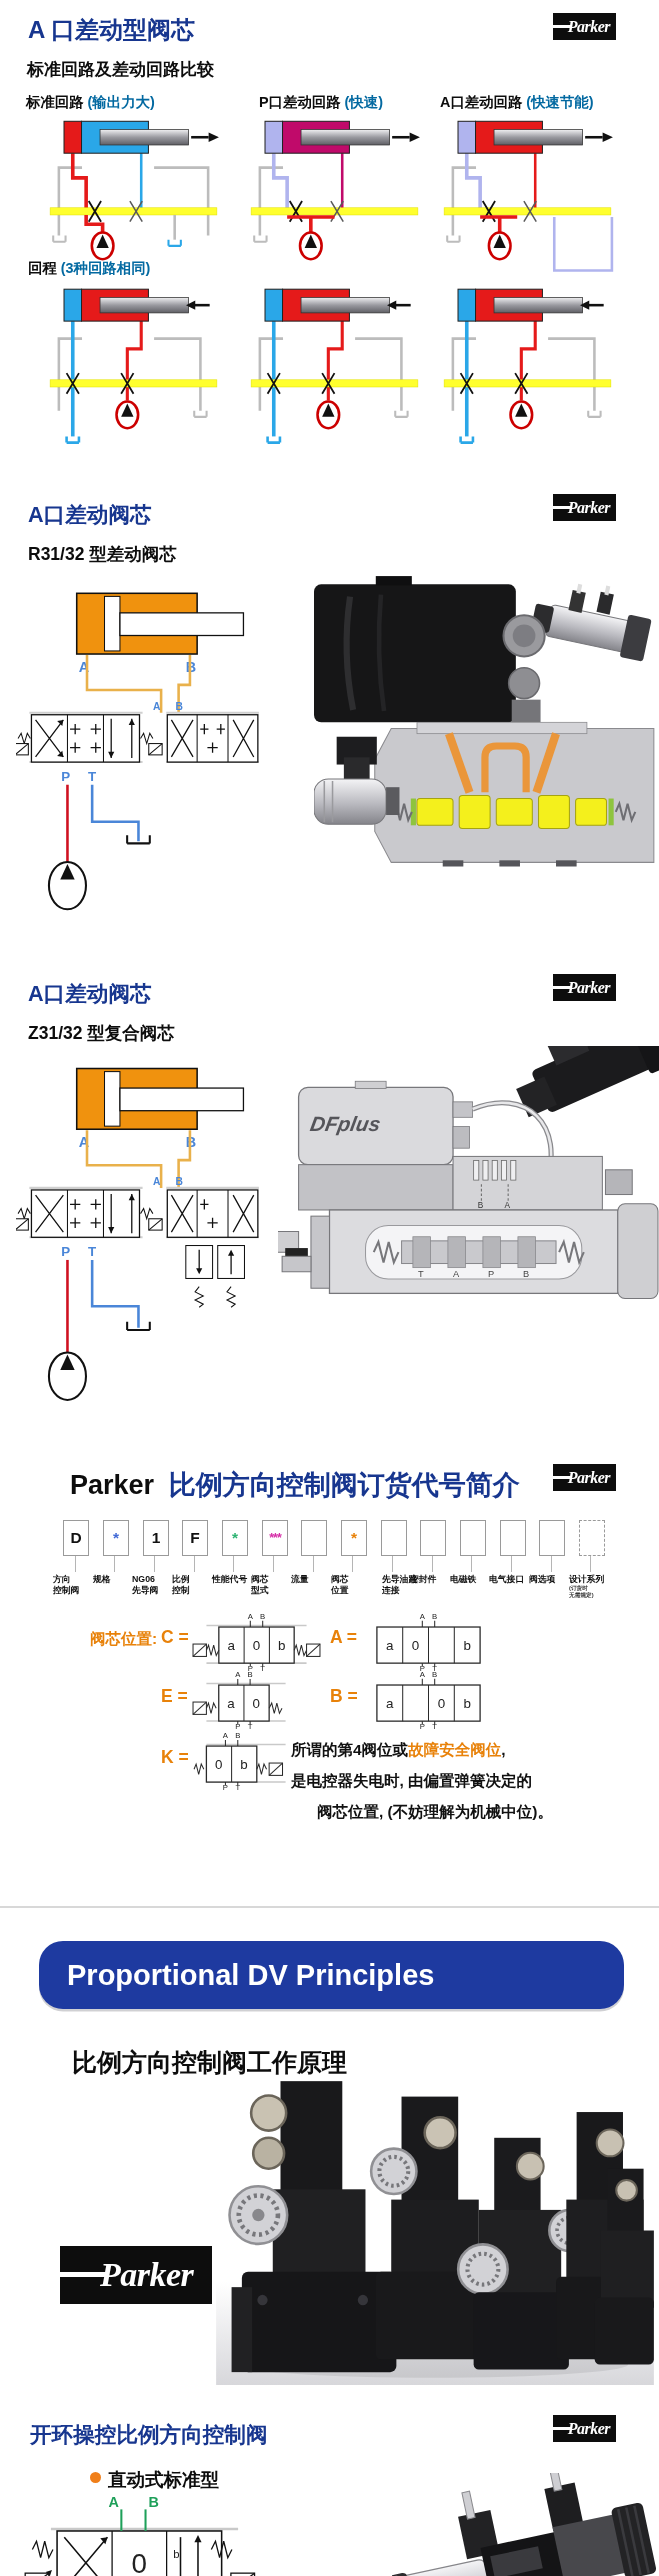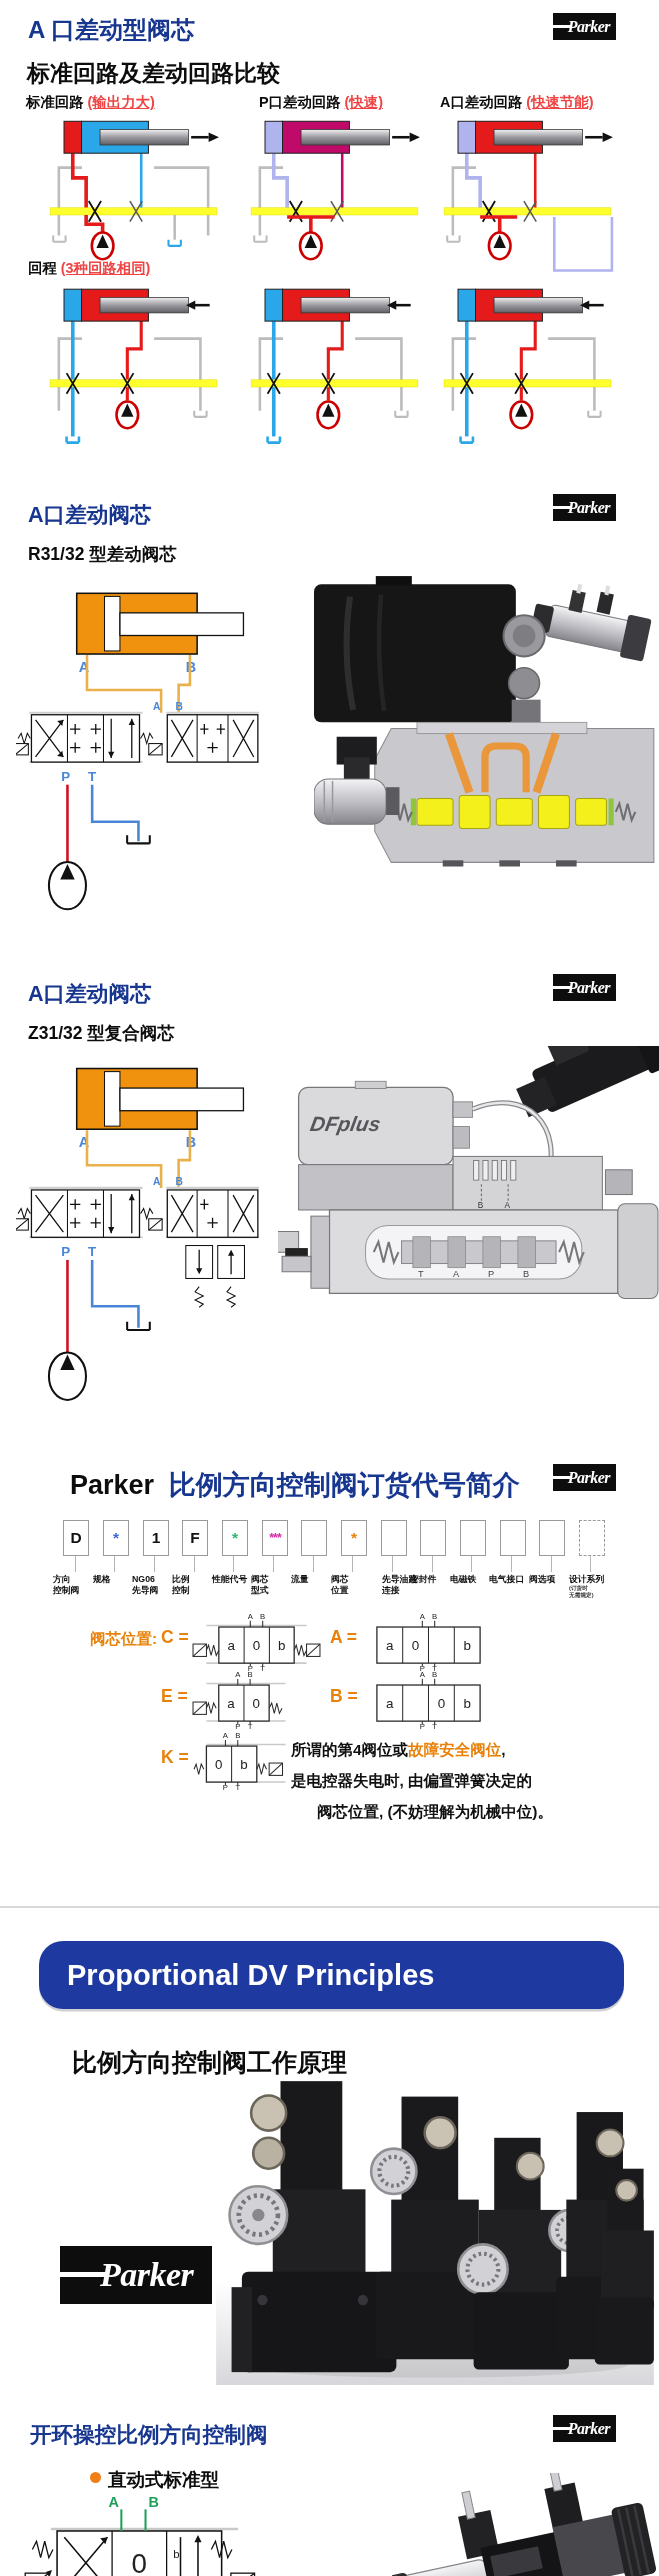--- a/index.html
+++ b/index.html
@@ -2,21 +2,21 @@
 <html style="font-size:8.2px"><head>
 <meta charset="utf-8">
 <style>
   html,body{margin:0;padding:0;background:#fff;}
   body{font-family:"Liberation Sans","DejaVu Sans",sans-serif;}
   #canvas{position:relative;width:659px;height:2825px;background:#fff;overflow:hidden;}
   .slide{position:absolute;left:0;width:608px;background:#fff;}
   .abs{position:absolute;}
   .title-blue{color:#17368f;font-weight:bold;}
   .blk{color:#0d0d0d;font-weight:bold;}
-  .orange{color:#ef4444;text-decoration:underline;}
+  .orange{color:#0369a1;}
   .c-blue{color:#4169d6;}
   .c-green{color:#2eb372;}
   .c-magenta{color:#d62fa8;}
   .c-orange{color:#e8820a;}
   
   .plogo{position:absolute;background:#0d0d0d;display:flex;align-items:center;justify-content:center;overflow:hidden;}
   .plogo .dash{position:absolute;left:0;top:50%;margin-top:-1.5px;height:3.1px;background:#fff;width:30%;}
   .plogo .ptext{position:relative;color:#fff;font-weight:bold;font-style:italic;font-family:"Liberation Serif","DejaVu Serif",serif;letter-spacing:-0.5px;margin-left:14%;}
   .plogo-sm{width:63px;height:27px;}
   .plogo-sm .ptext{font-size:16px;}
@@ -61,21 +61,21 @@
 </svg>
 
 <div id="canvas">
 
 <section class="slide" style="top:0;height:479px;">
   <div class="abs title-blue" style="left:28px;top:14.4px;font-size:24px;">A 口差动型阀芯</div>
   <div class="plogo plogo-sm" style="left:553px;top:13.4px;">
     <span class="dash"></span>
     <span class="ptext">Parker</span>
   </div>
-  <div class="abs blk" style="left:27px;top:58px;font-size:23px;font-family:Liberation Serif, serif;">标准回路及差动回路比较</div>
+  <div class="abs blk" style="left:27px;top:58px;font-size:17px;font-family:Liberation Serif, serif;">标准回路及差动回路比较</div>
 
   <div class="abs blk" style="left:26px;top:93px;font-size:14.4px;">
     <span>标准回路</span>
     <span class="orange">(输出力大)</span>
   </div>
   <div class="abs blk" style="left:259px;top:93px;font-size:14.4px;">
     <span>P口差动回路</span>
     <span class="orange">(快速)</span>
   </div>
   <div class="abs blk" style="left:440px;top:93px;font-size:14.4px;">

